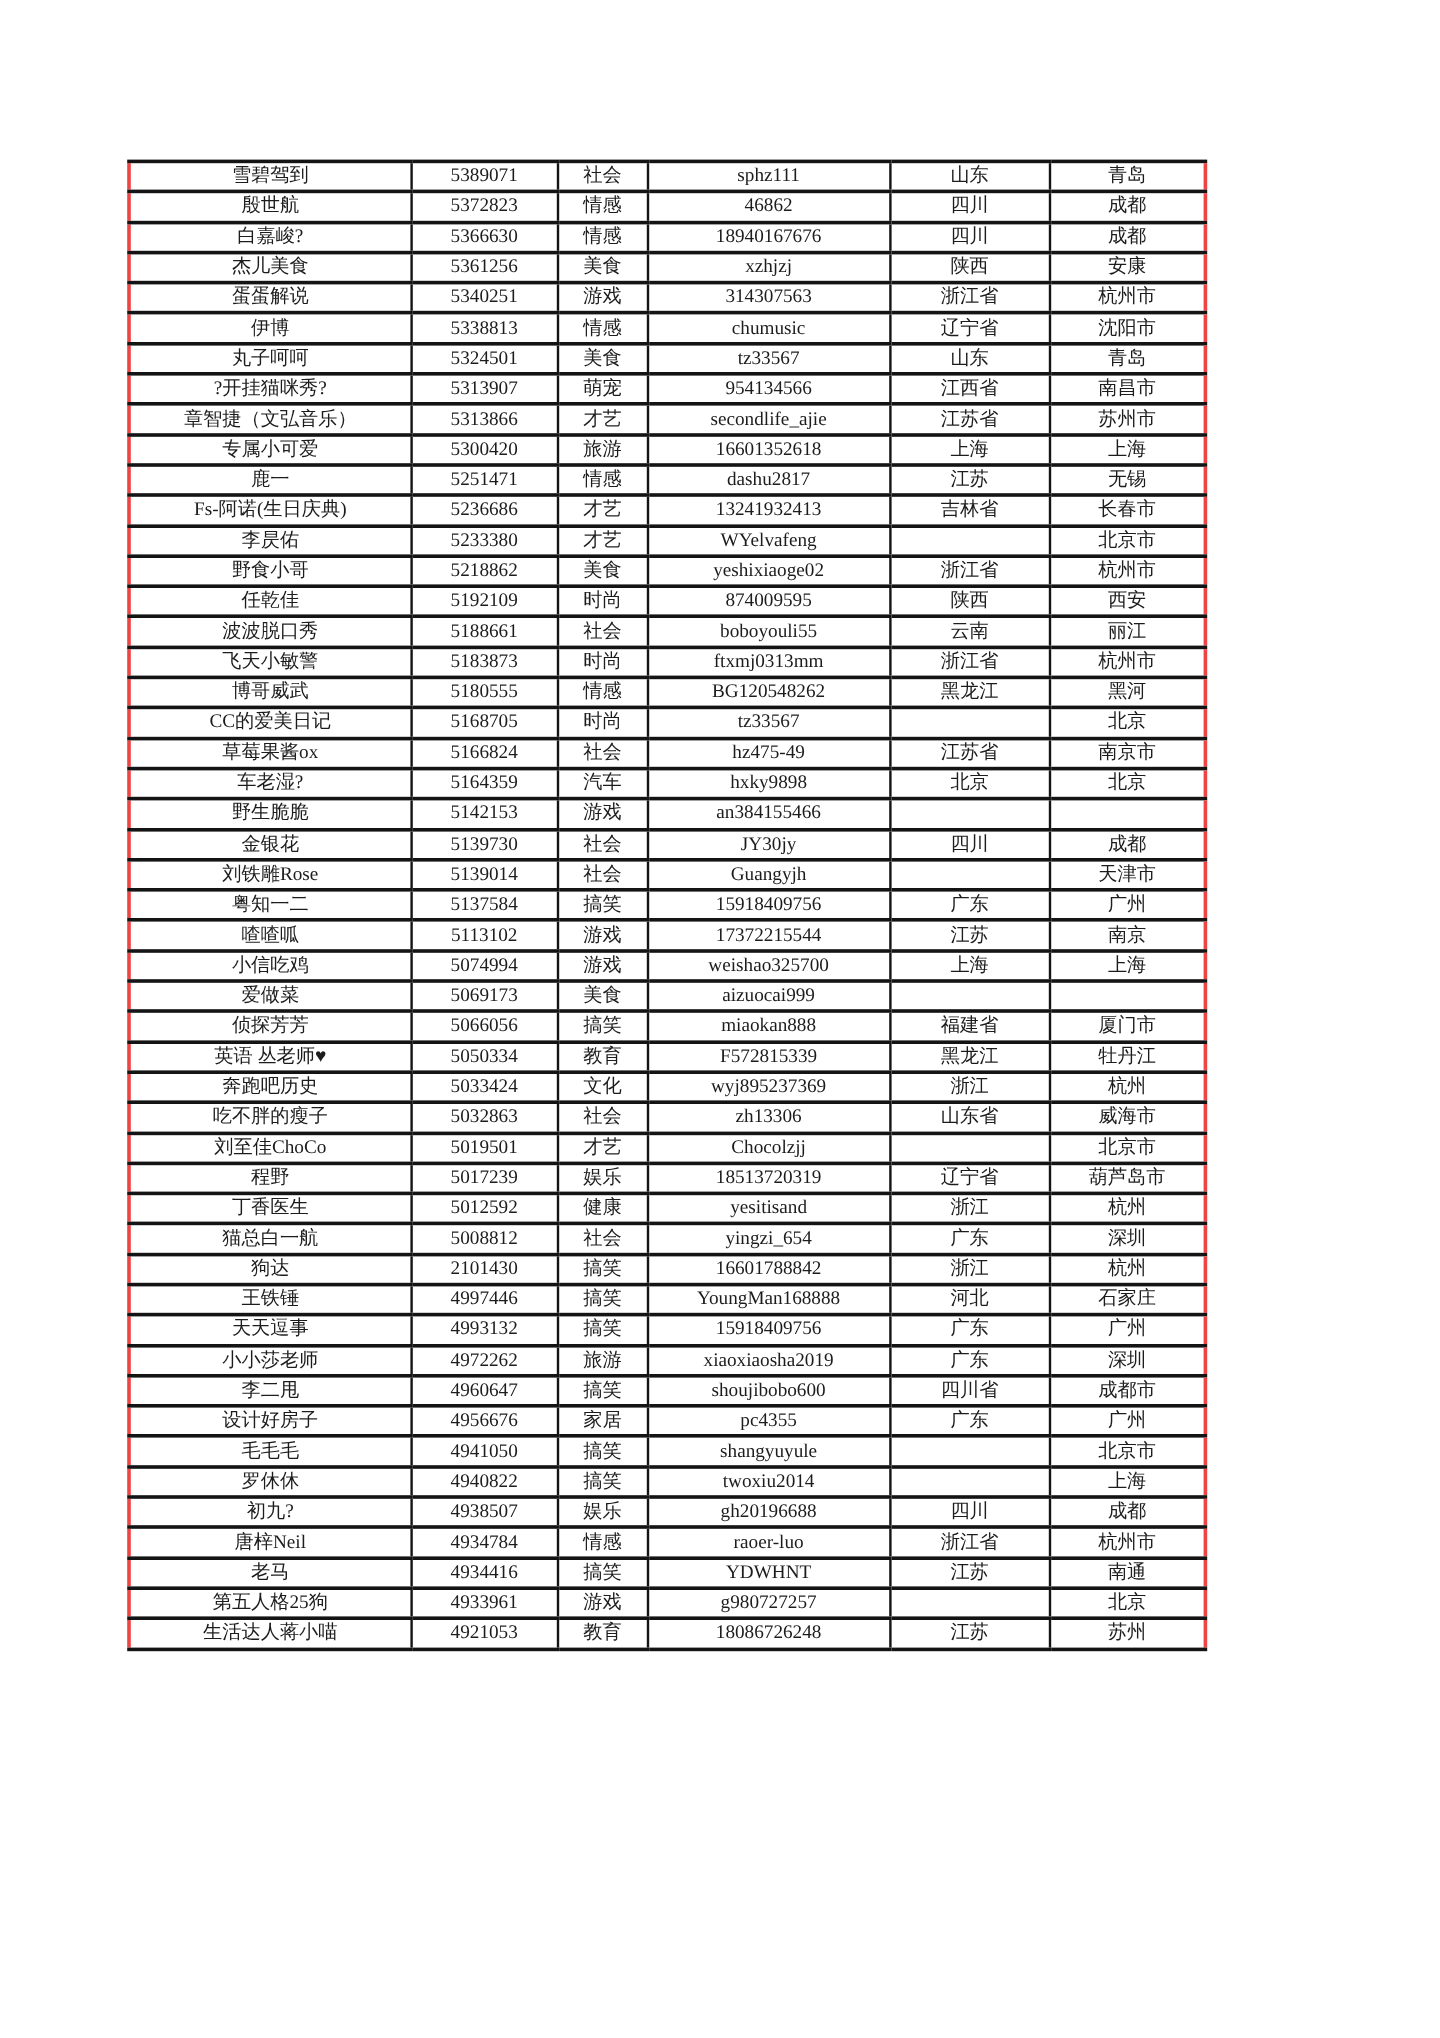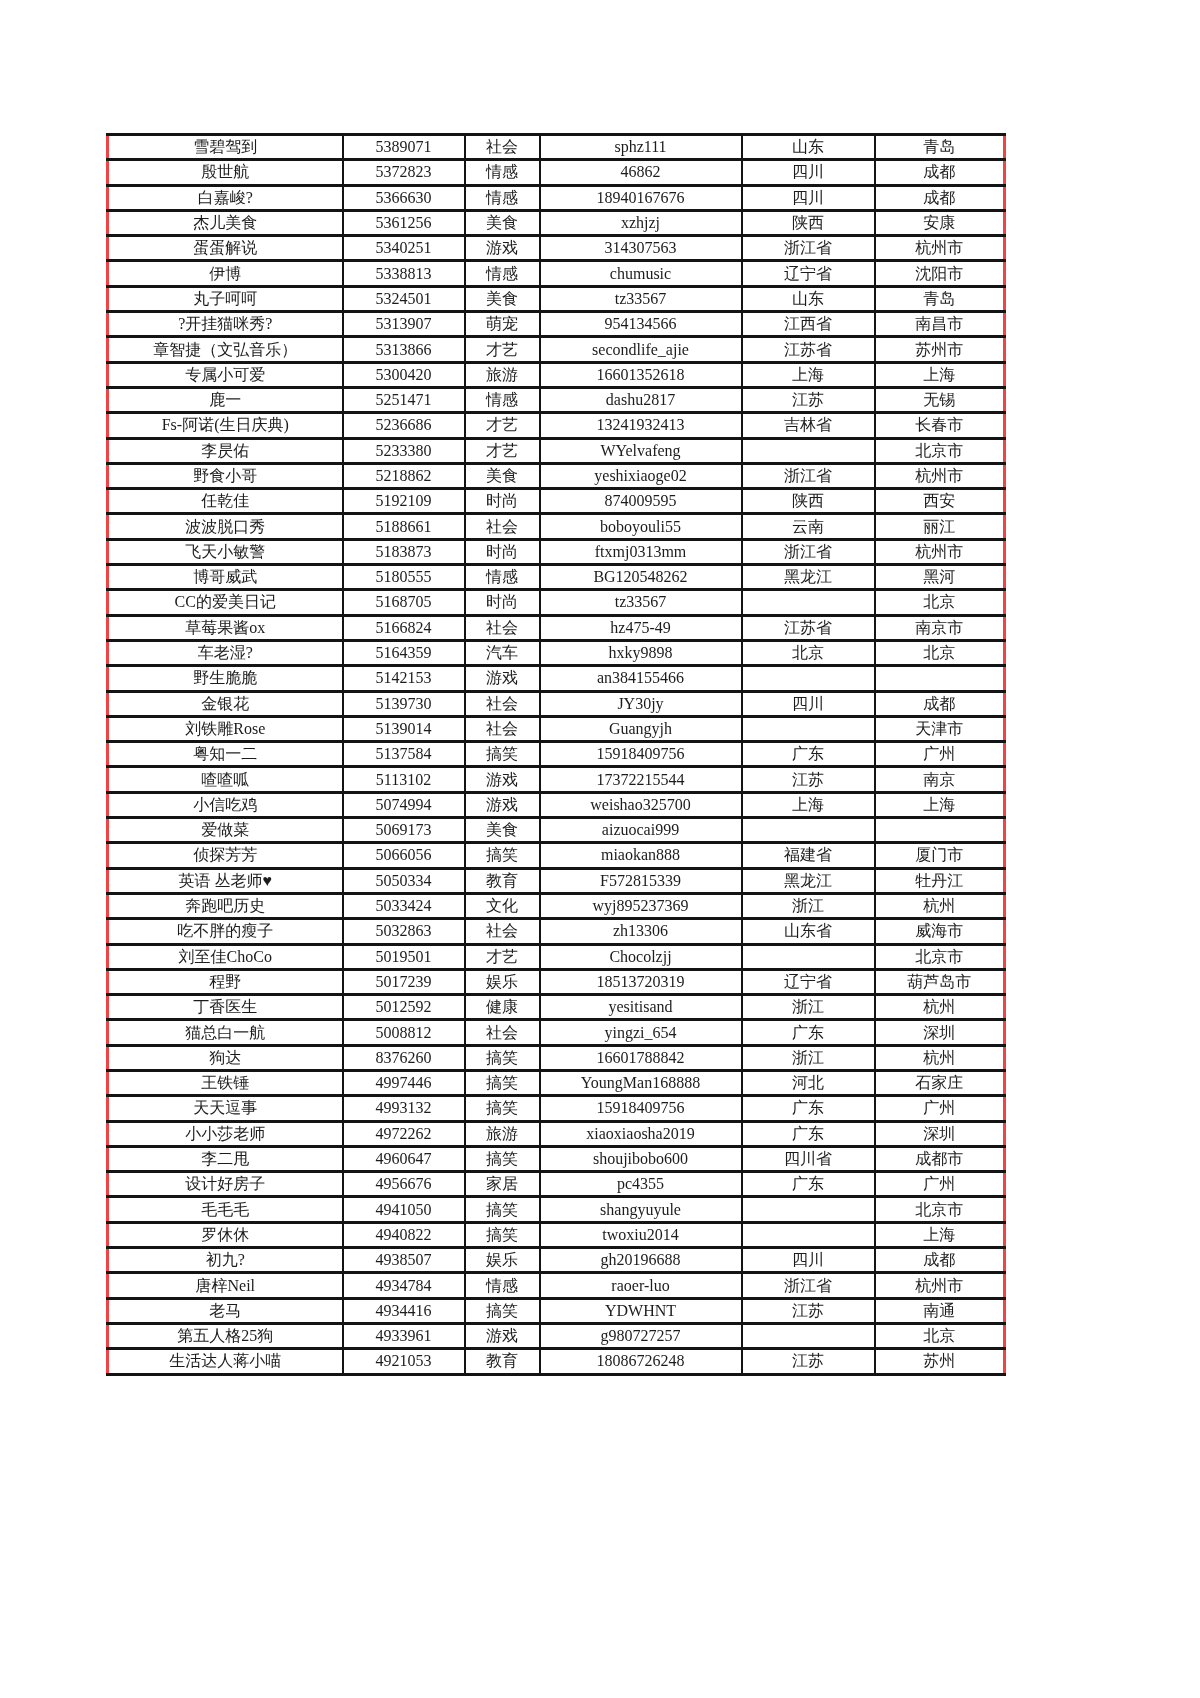--- a/index.html
+++ b/index.html
@@ -345,21 +345,21 @@
         <tr>
           <td>猫总白一航</td>
           <td>5008812</td>
           <td>社会</td>
           <td>yingzi_654</td>
           <td>广东</td>
           <td>深圳</td>
         </tr>
         <tr>
           <td>狗达</td>
-          <td>8376260</td>
+          <td>2101430</td>
           <td>搞笑</td>
           <td>16601788842</td>
           <td>浙江</td>
           <td>杭州</td>
         </tr>
         <tr>
           <td>王铁锤</td>
           <td>4997446</td>
           <td>搞笑</td>
           <td>YoungMan168888</td>

